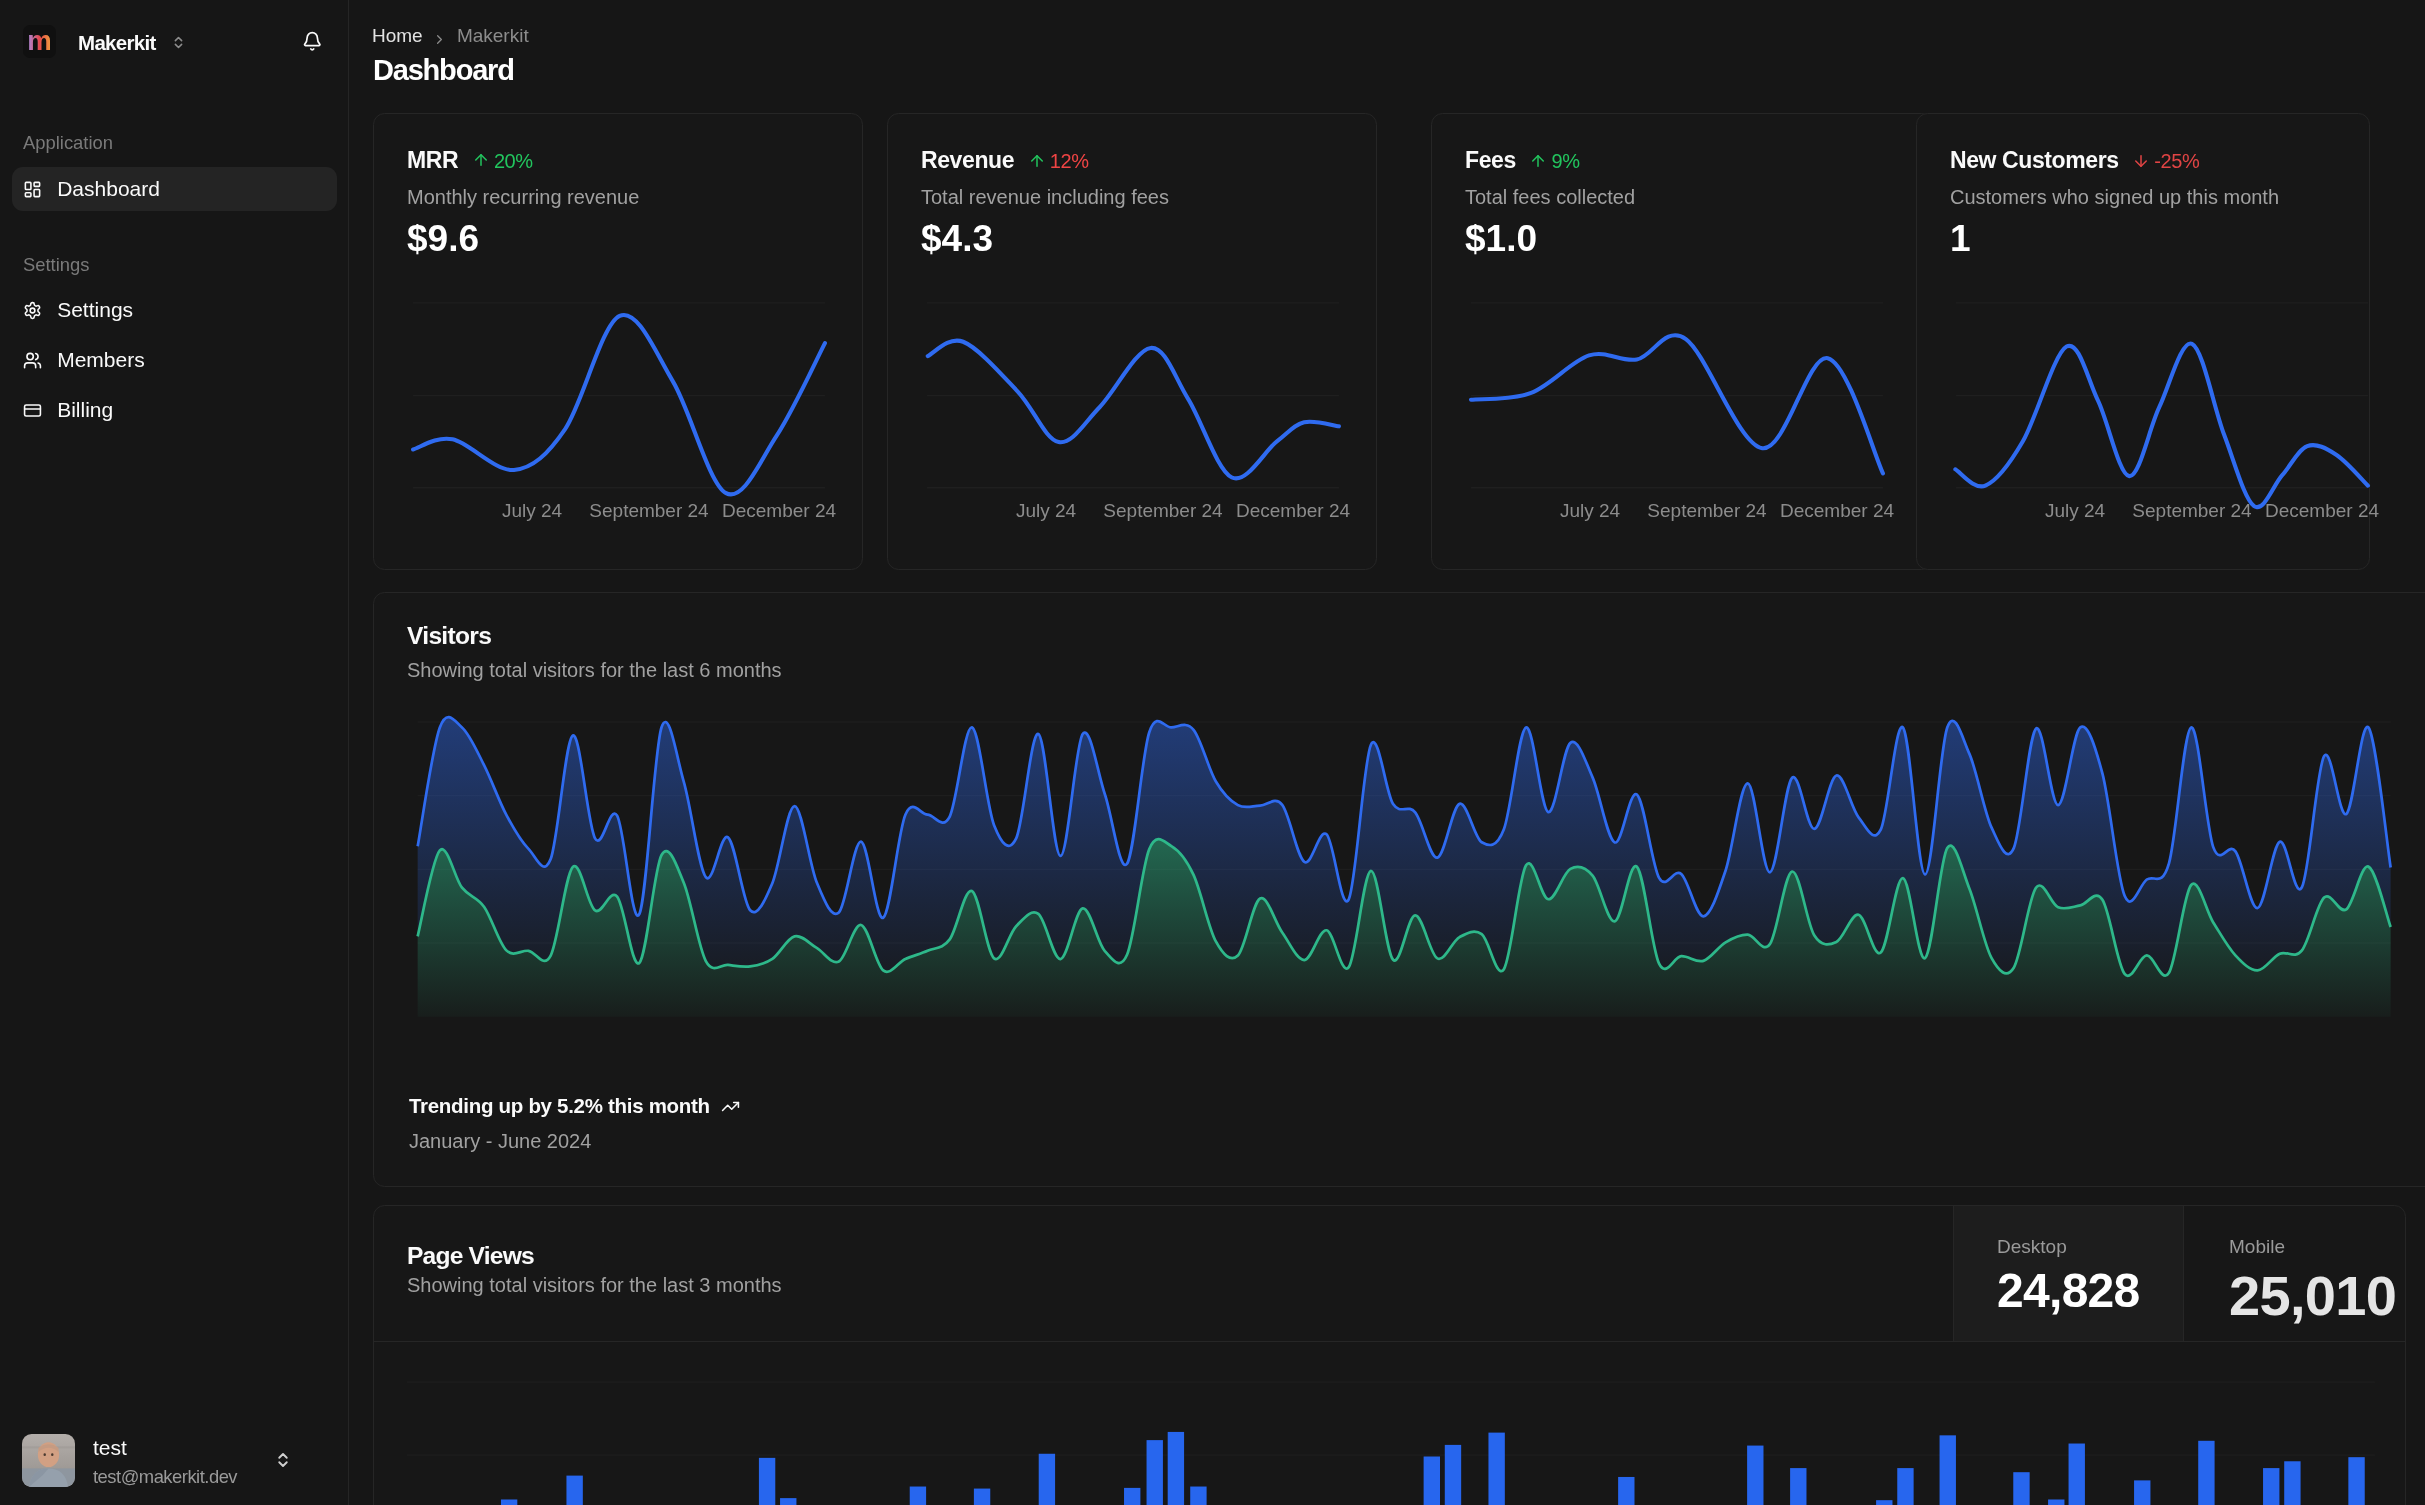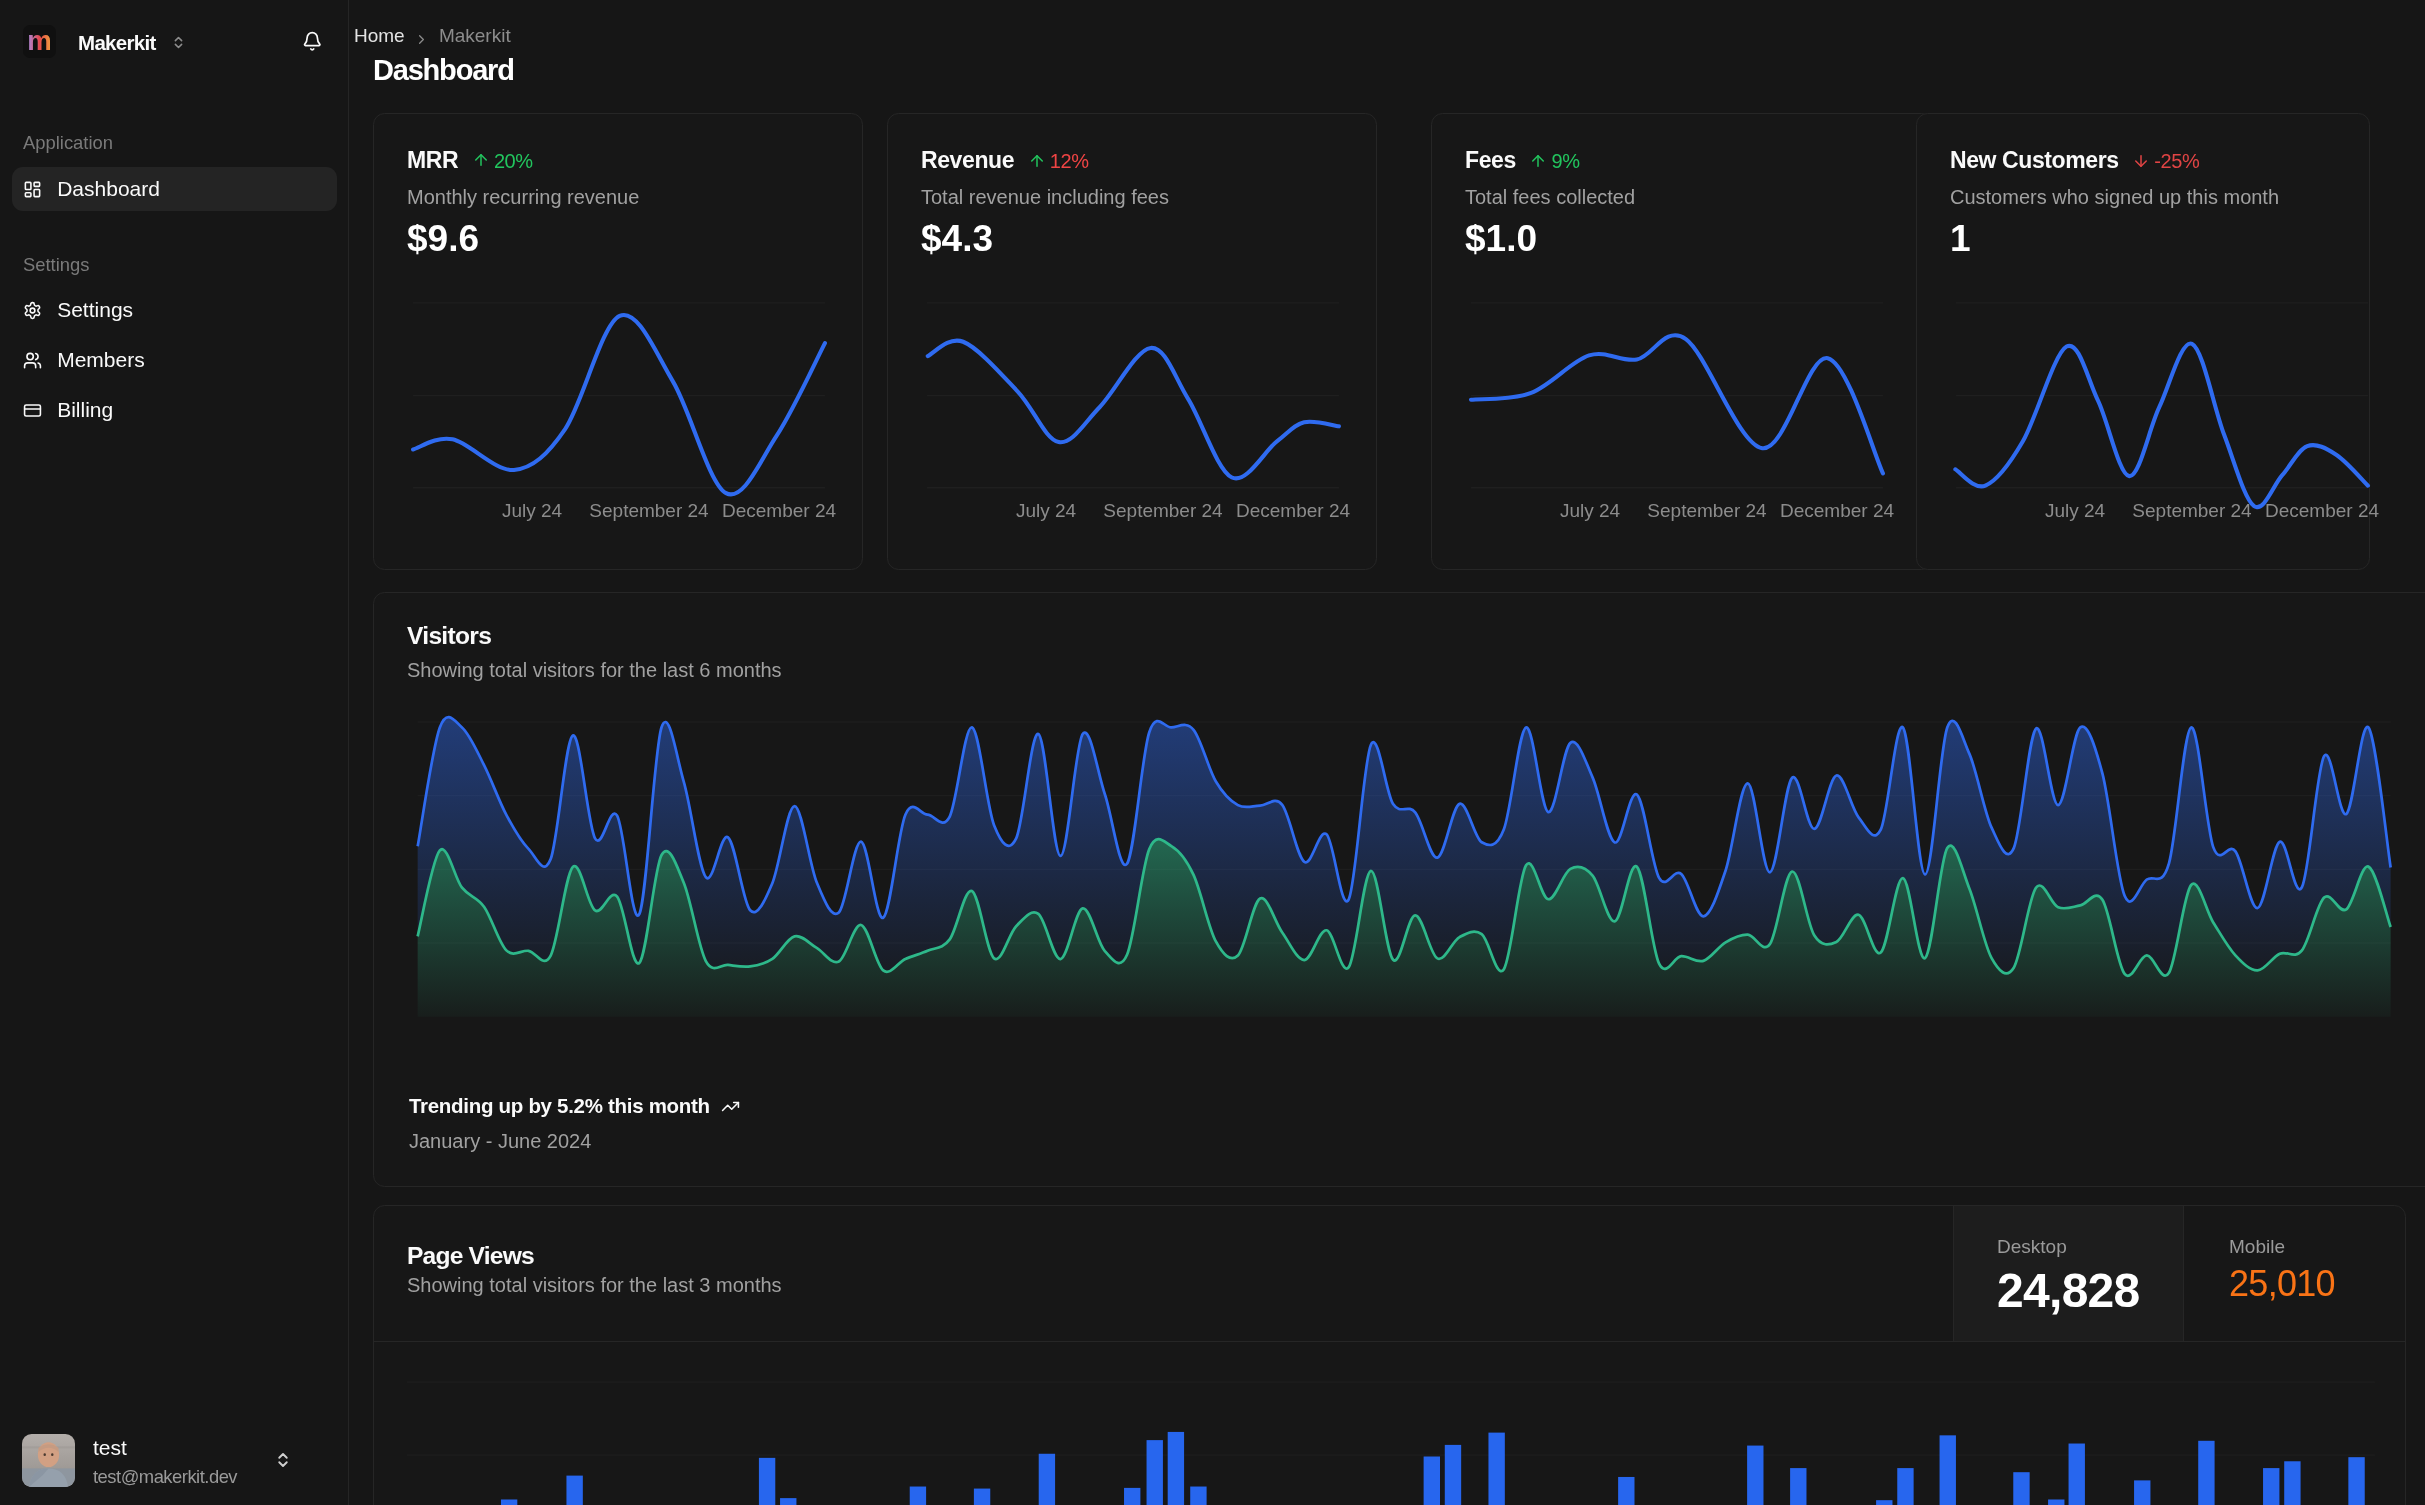--- a/index.html
+++ b/index.html
@@ -82,21 +82,21 @@
     </g>
   </svg>
   <div class="abs" style="left:93px;top:1436px;font-size:21px;color:#fafafa;">test</div>
   <div class="abs" style="left:93px;top:1466px;font-size:18.4px;letter-spacing:-0.5px;color:#9a9a9a;">test@makerkit.dev</div>
   <svg style="position:absolute;left:274px;top:1451px;" width="18" height="18" viewBox="0 0 24 24" fill="none" stroke="#cfcfcf" stroke-width="2.5" stroke-linecap="round" stroke-linejoin="round">
       <path d="m7 15 5 5 5-5"></path>
       <path d="m7 9 5-5 5 5"></path>
     </svg>
 </div>
 
-<div class="abs" style="left:354px;top:25px;font-size:19px;color:#e3e3e3;display:flex;align-items:flex-end;gap:9.6px;">
+<div class="abs" style="left:372px;top:25px;font-size:19px;color:#e3e3e3;display:flex;align-items:flex-end;gap:9.6px;">
   <span>Home</span>
     <svg style="" width="15" height="15" viewBox="0 0 24 24" fill="none" stroke="#8c8c8c" stroke-width="2" stroke-linecap="round" stroke-linejoin="round">
       <path d="m9 18 6-6-6-6"></path>
     </svg>
     <span style="color:#8c8c8c;">Makerkit</span>
 </div>
 <div class="abs" style="left:373px;top:54px;font-size:29px;font-weight:700;letter-spacing:-1.2px;color:#fff;">Dashboard</div>
 
 <div class="card" style="left:373px;top:113px;width:490px;height:457px;">
   <div class="ctitle">MRR <span style="color:#22c55e;font-weight:400;font-size:20px;margin-left:13.6px;display:inline-flex;align-items:flex-start;gap:4.1px;"><svg style="" width="18" height="18" viewBox="0 0 24 24" fill="none" stroke="#22c55e" stroke-width="2" stroke-linecap="round" stroke-linejoin="round">
@@ -204,21 +204,21 @@
 
 <div class="card" style="left:373px;top:1205px;width:2033px;height:382px;">
   <div class="abs" style="left:33px;top:36px;font-size:24.6px;font-weight:700;letter-spacing:-0.8px;color:#fafafa;">Page Views</div>
   <div class="abs" style="left:33px;top:68px;font-size:20px;color:#a1a1a1;">Showing total visitors for the last 3 months</div>
   <div class="abs" style="left:1579px;top:0;width:231px;height:135px;background:#1d1d1d;border-left:1.4px solid #262626;"></div>
   <div class="abs" style="left:1809px;top:0;width:222px;height:135px;border-left:1.4px solid #262626;"></div>
   <div class="abs" style="left:0;top:135px;width:2032px;border-top:1.4px solid #262626;"></div>
   <div class="abs" style="left:1623px;top:30px;font-size:19px;color:#9a9a9a;">Desktop</div>
   <div class="abs" style="left:1623px;top:57px;font-size:48px;font-weight:700;color:#fff;letter-spacing:-0.7px;">24,828</div>
   <div class="abs" style="left:1855px;top:30px;font-size:19px;color:#9a9a9a;">Mobile</div>
-  <div class="abs" style="left:1855px;top:57px;font-size:36px;font-weight:400;color:#f97316;letter-spacing:-0.7px;">25,010</div>
+  <div class="abs" style="left:1855px;top:57px;font-size:56px;font-weight:700;color:#e5e5e5;letter-spacing:-0.7px;">25,010</div>
   <svg class="abs" style="left:0;top:135px;" width="2031" height="246" viewBox="0 0 2976 360">
     <g transform="translate(-546,-1964)">
       <line x1="594" x2="3478" y1="2024" y2="2024" stroke="#1e1e1e" stroke-width="2"></line>
       <line x1="594" x2="3478" y1="2131" y2="2131" stroke="#1e1e1e" stroke-width="2"></line>
       <rect x="732" y="2196" width="24" height="134" fill="#2766ee"></rect>
         <rect x="828" y="2161" width="24" height="169" fill="#2766ee"></rect>
         <rect x="1110" y="2135" width="24" height="195" fill="#2766ee"></rect>
         <rect x="1141" y="2194" width="24" height="136" fill="#2766ee"></rect>
         <rect x="1331" y="2177" width="24" height="153" fill="#2766ee"></rect>
         <rect x="1425" y="2180" width="24" height="150" fill="#2766ee"></rect>

